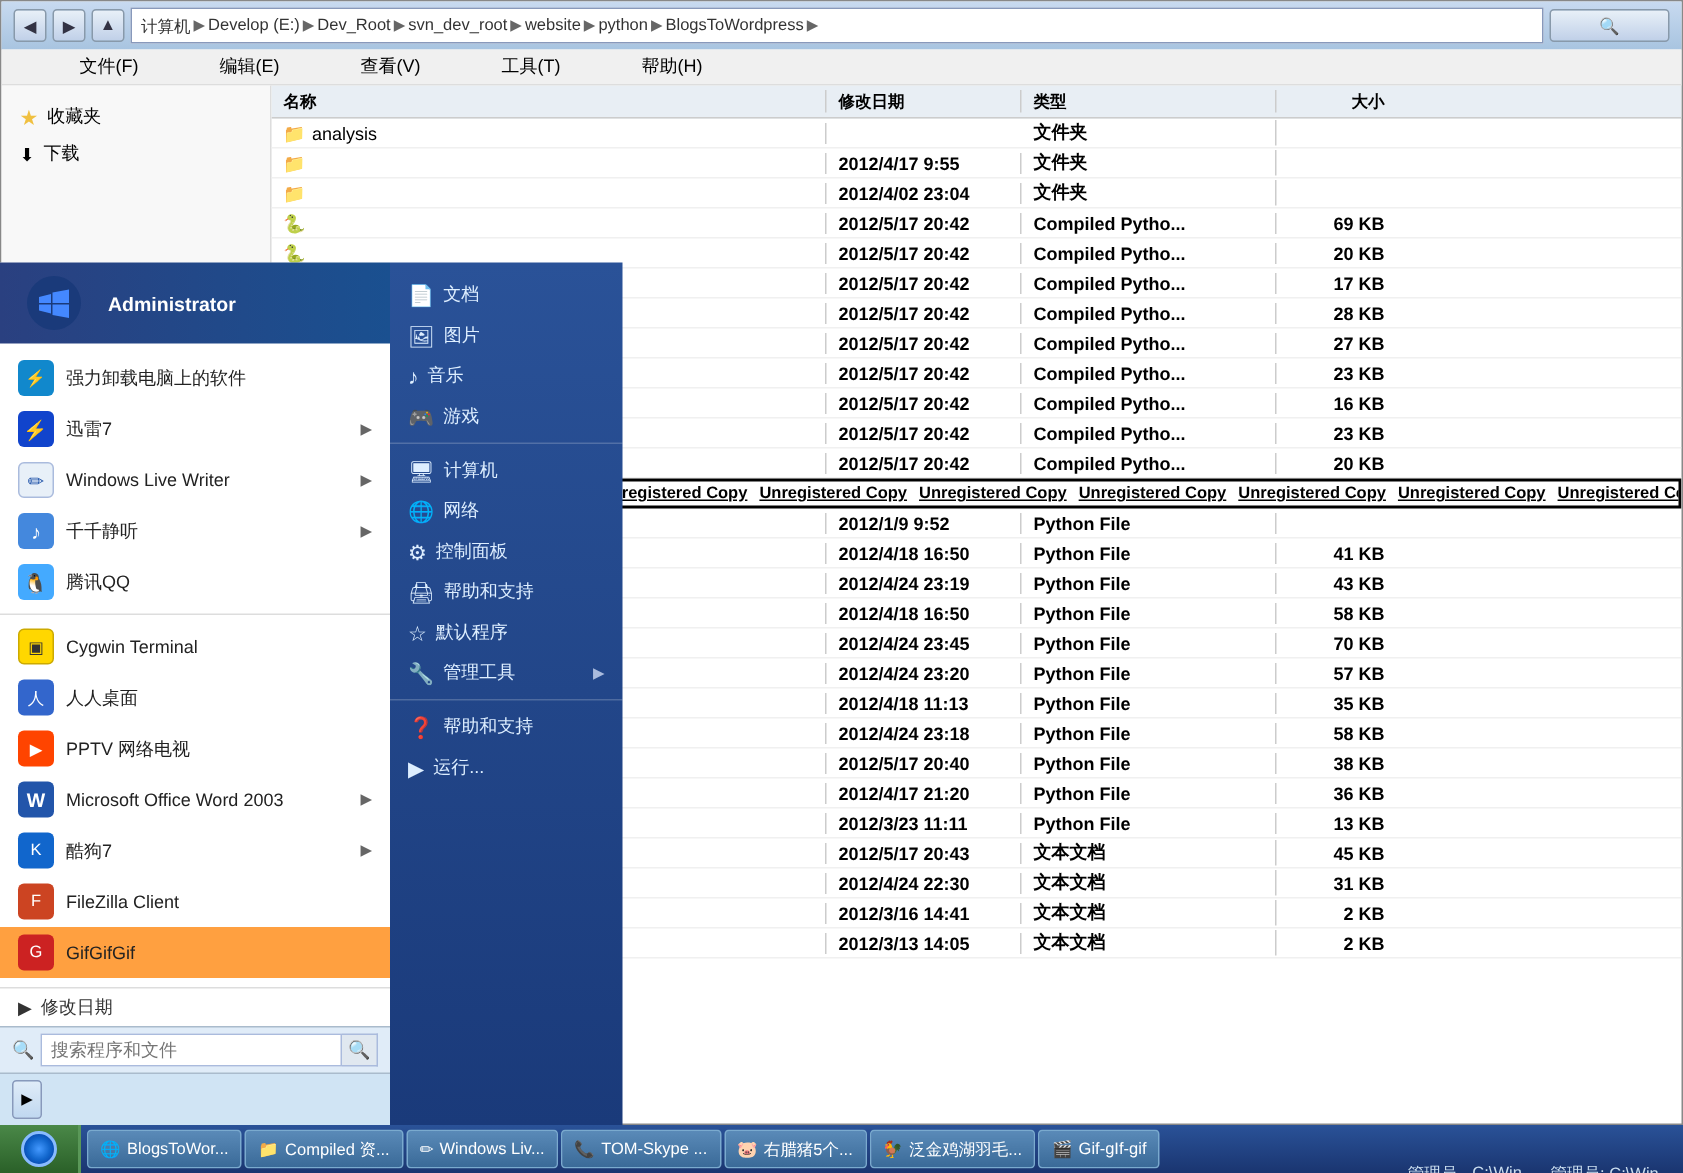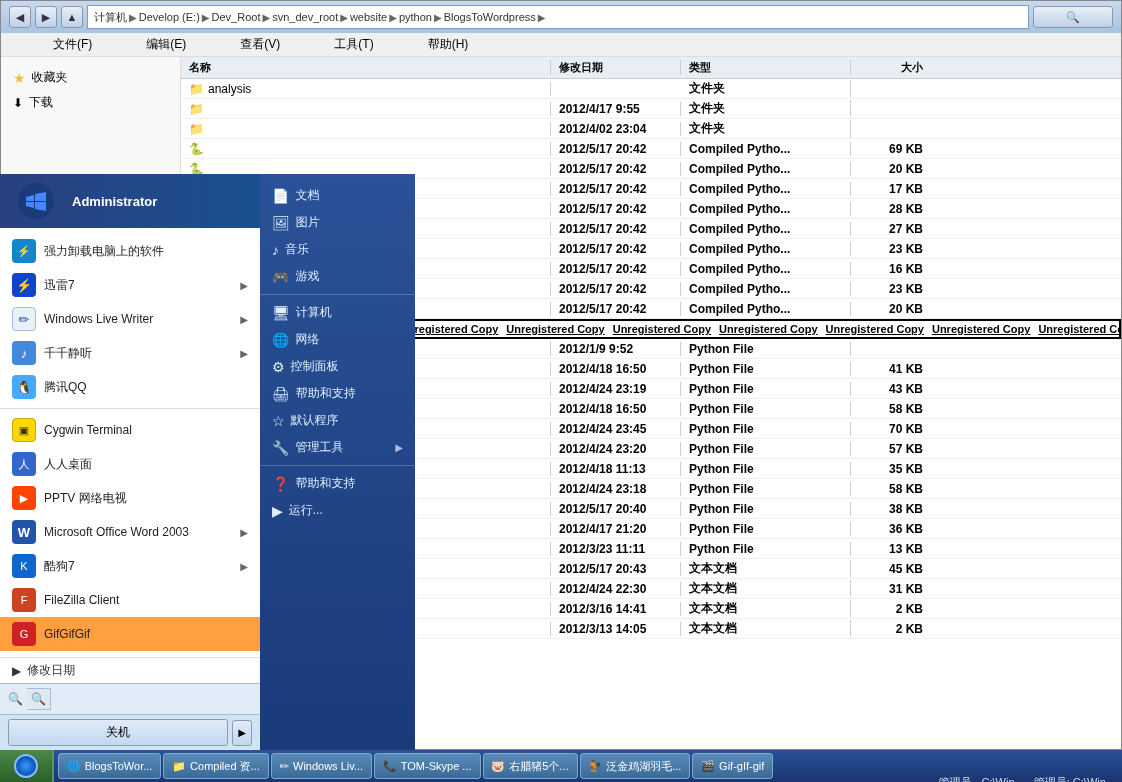--- a/index.html
+++ b/index.html
@@ -489,25 +489,25 @@
       </div>
     </div>
 
     <div class="more-programs">
       <span>▶</span>
       <span>修改日期</span>
     </div>
 
     <div class="start-search">
       <span style="margin-right:4px;font-size:12px;">🔍</span>
+      <input type="text" style="flex: 1 1 0%; height: 22px; border: 1px solid rgb(170, 187, 221); padding: 0px 6px; font-size: 12px;" placeholder="搜索程序和文件">
       <div class="start-search-btn">🔍</div>
     </div>
 
     <div class="start-shutdown">
-      <div class="shutdown-btn">关机</div>
       <div class="shutdown-arrow">▶</div>
     </div>
   </div>
 
   <div class="start-right">
     <div class="start-right-item">
       <span class="start-right-icon">📄</span>
       <span>文档</span>
     </div>
     <div class="start-right-item">

